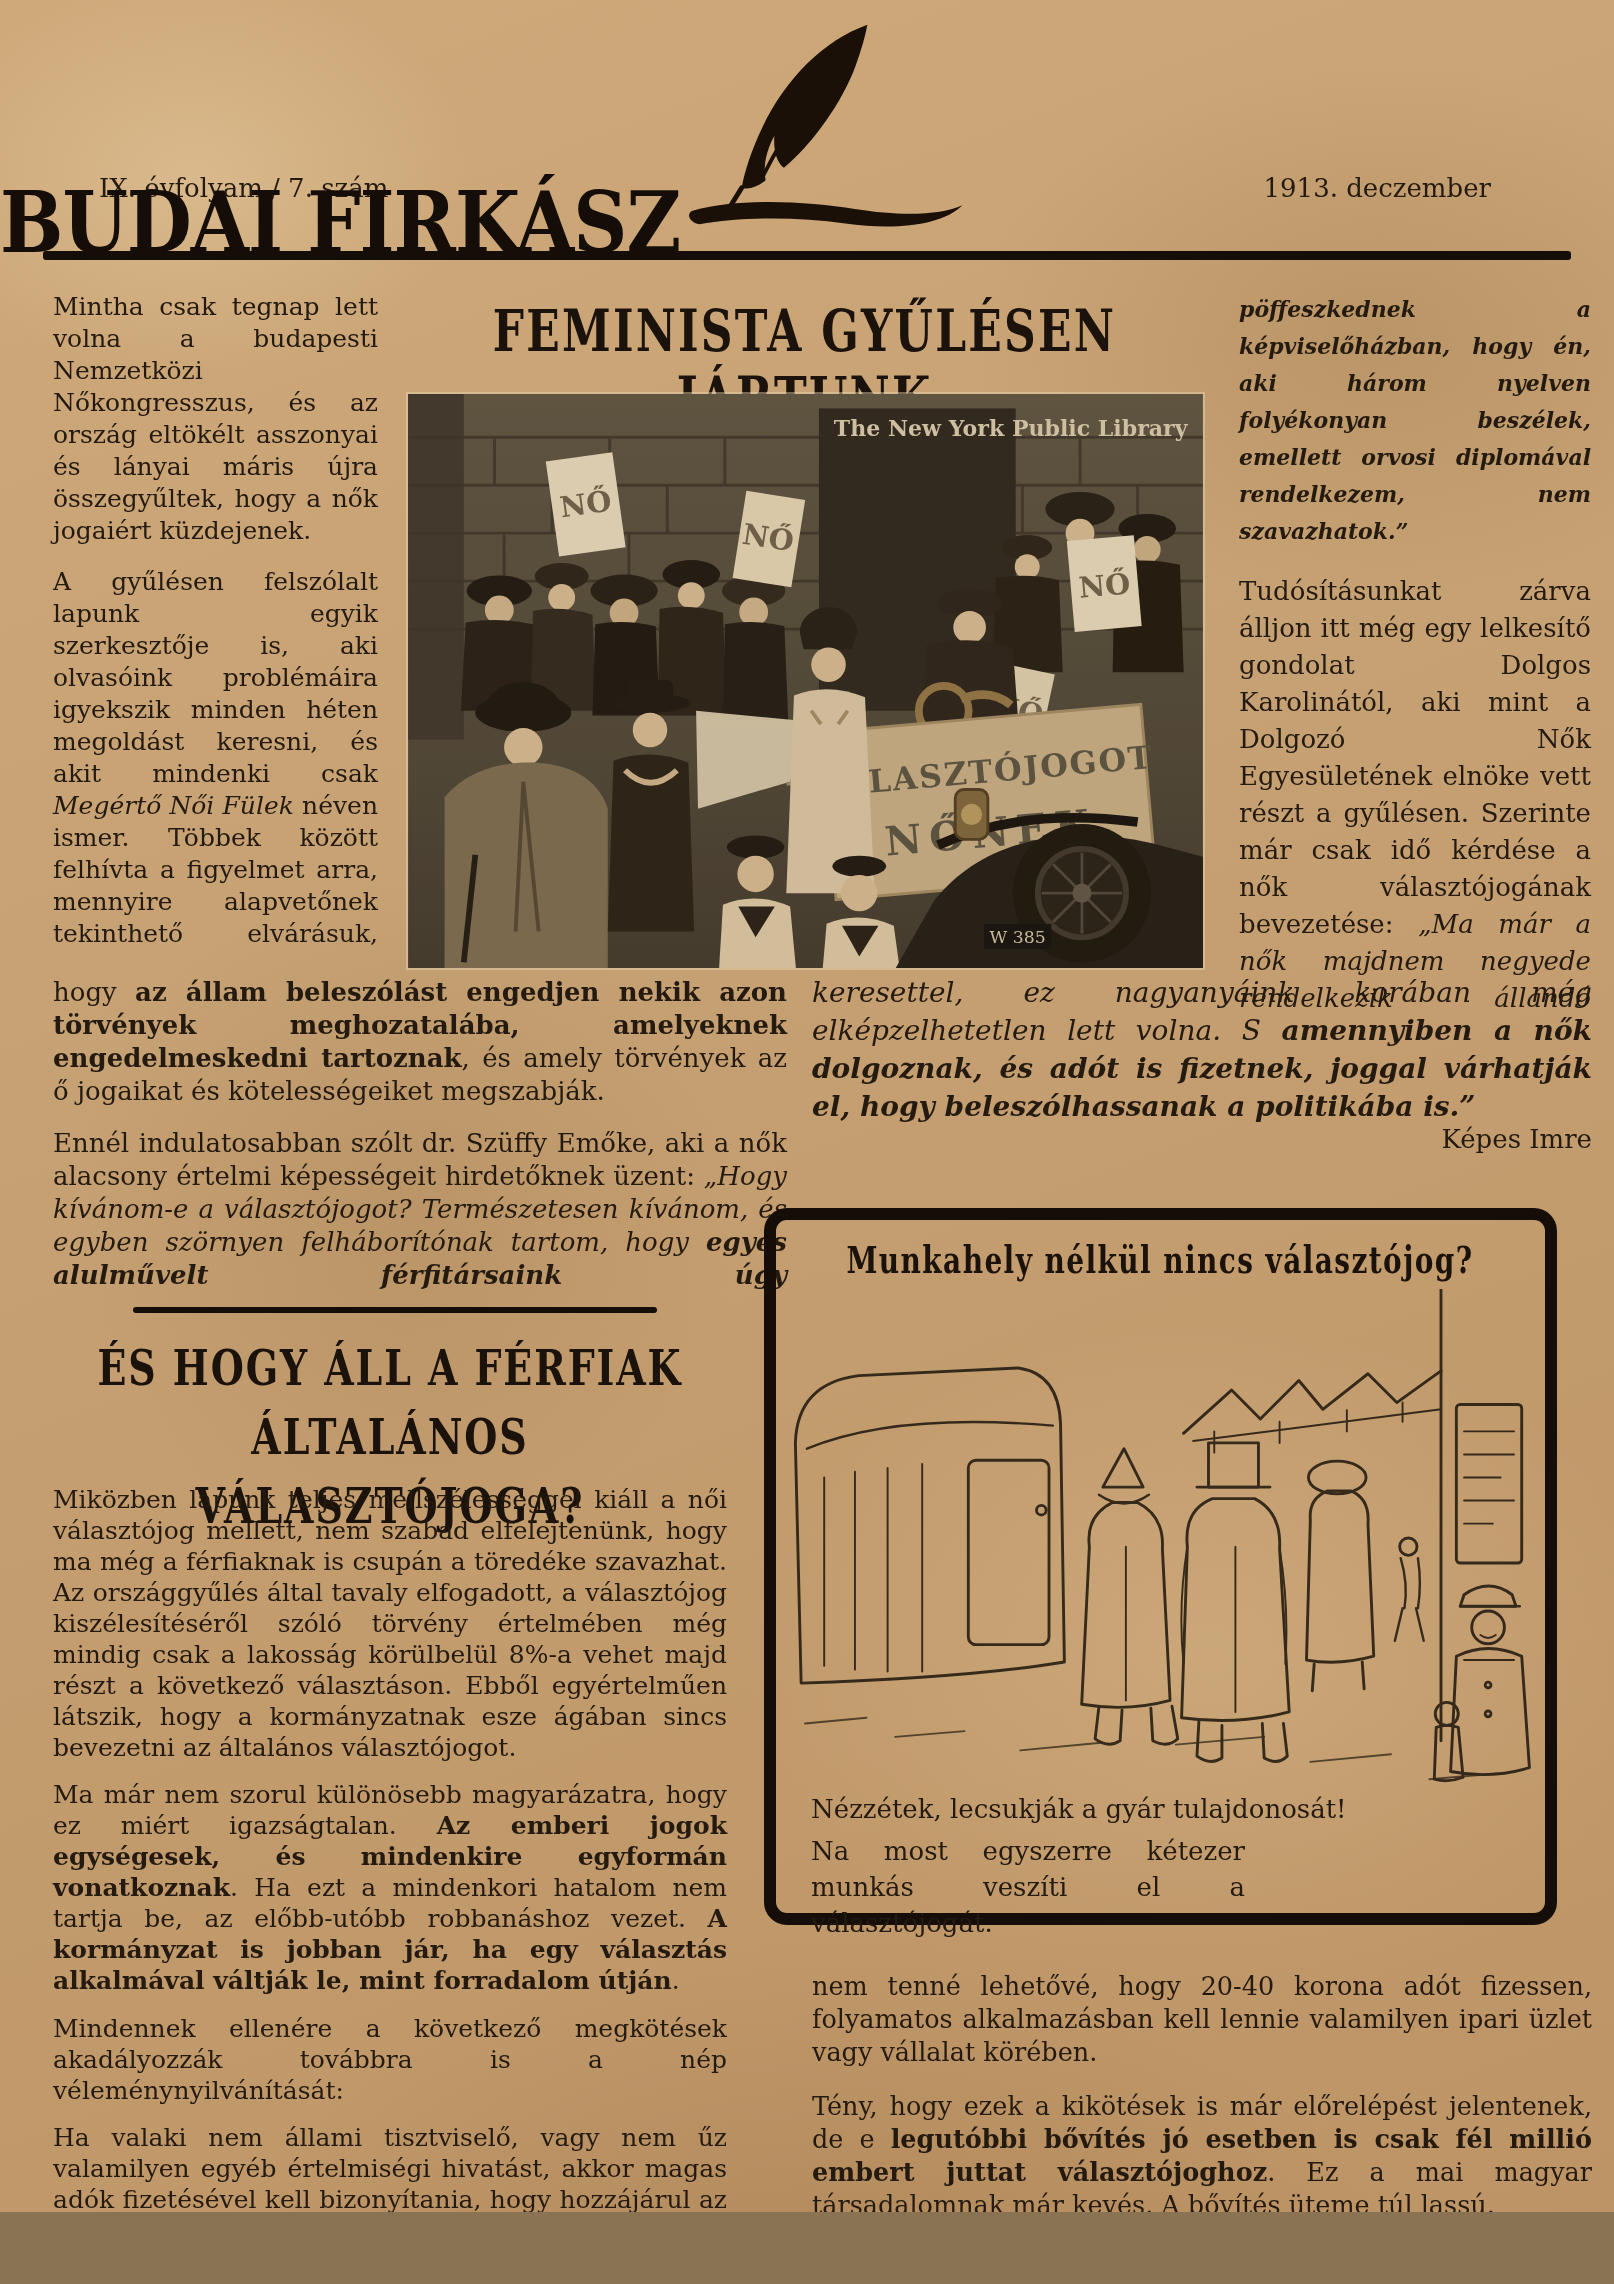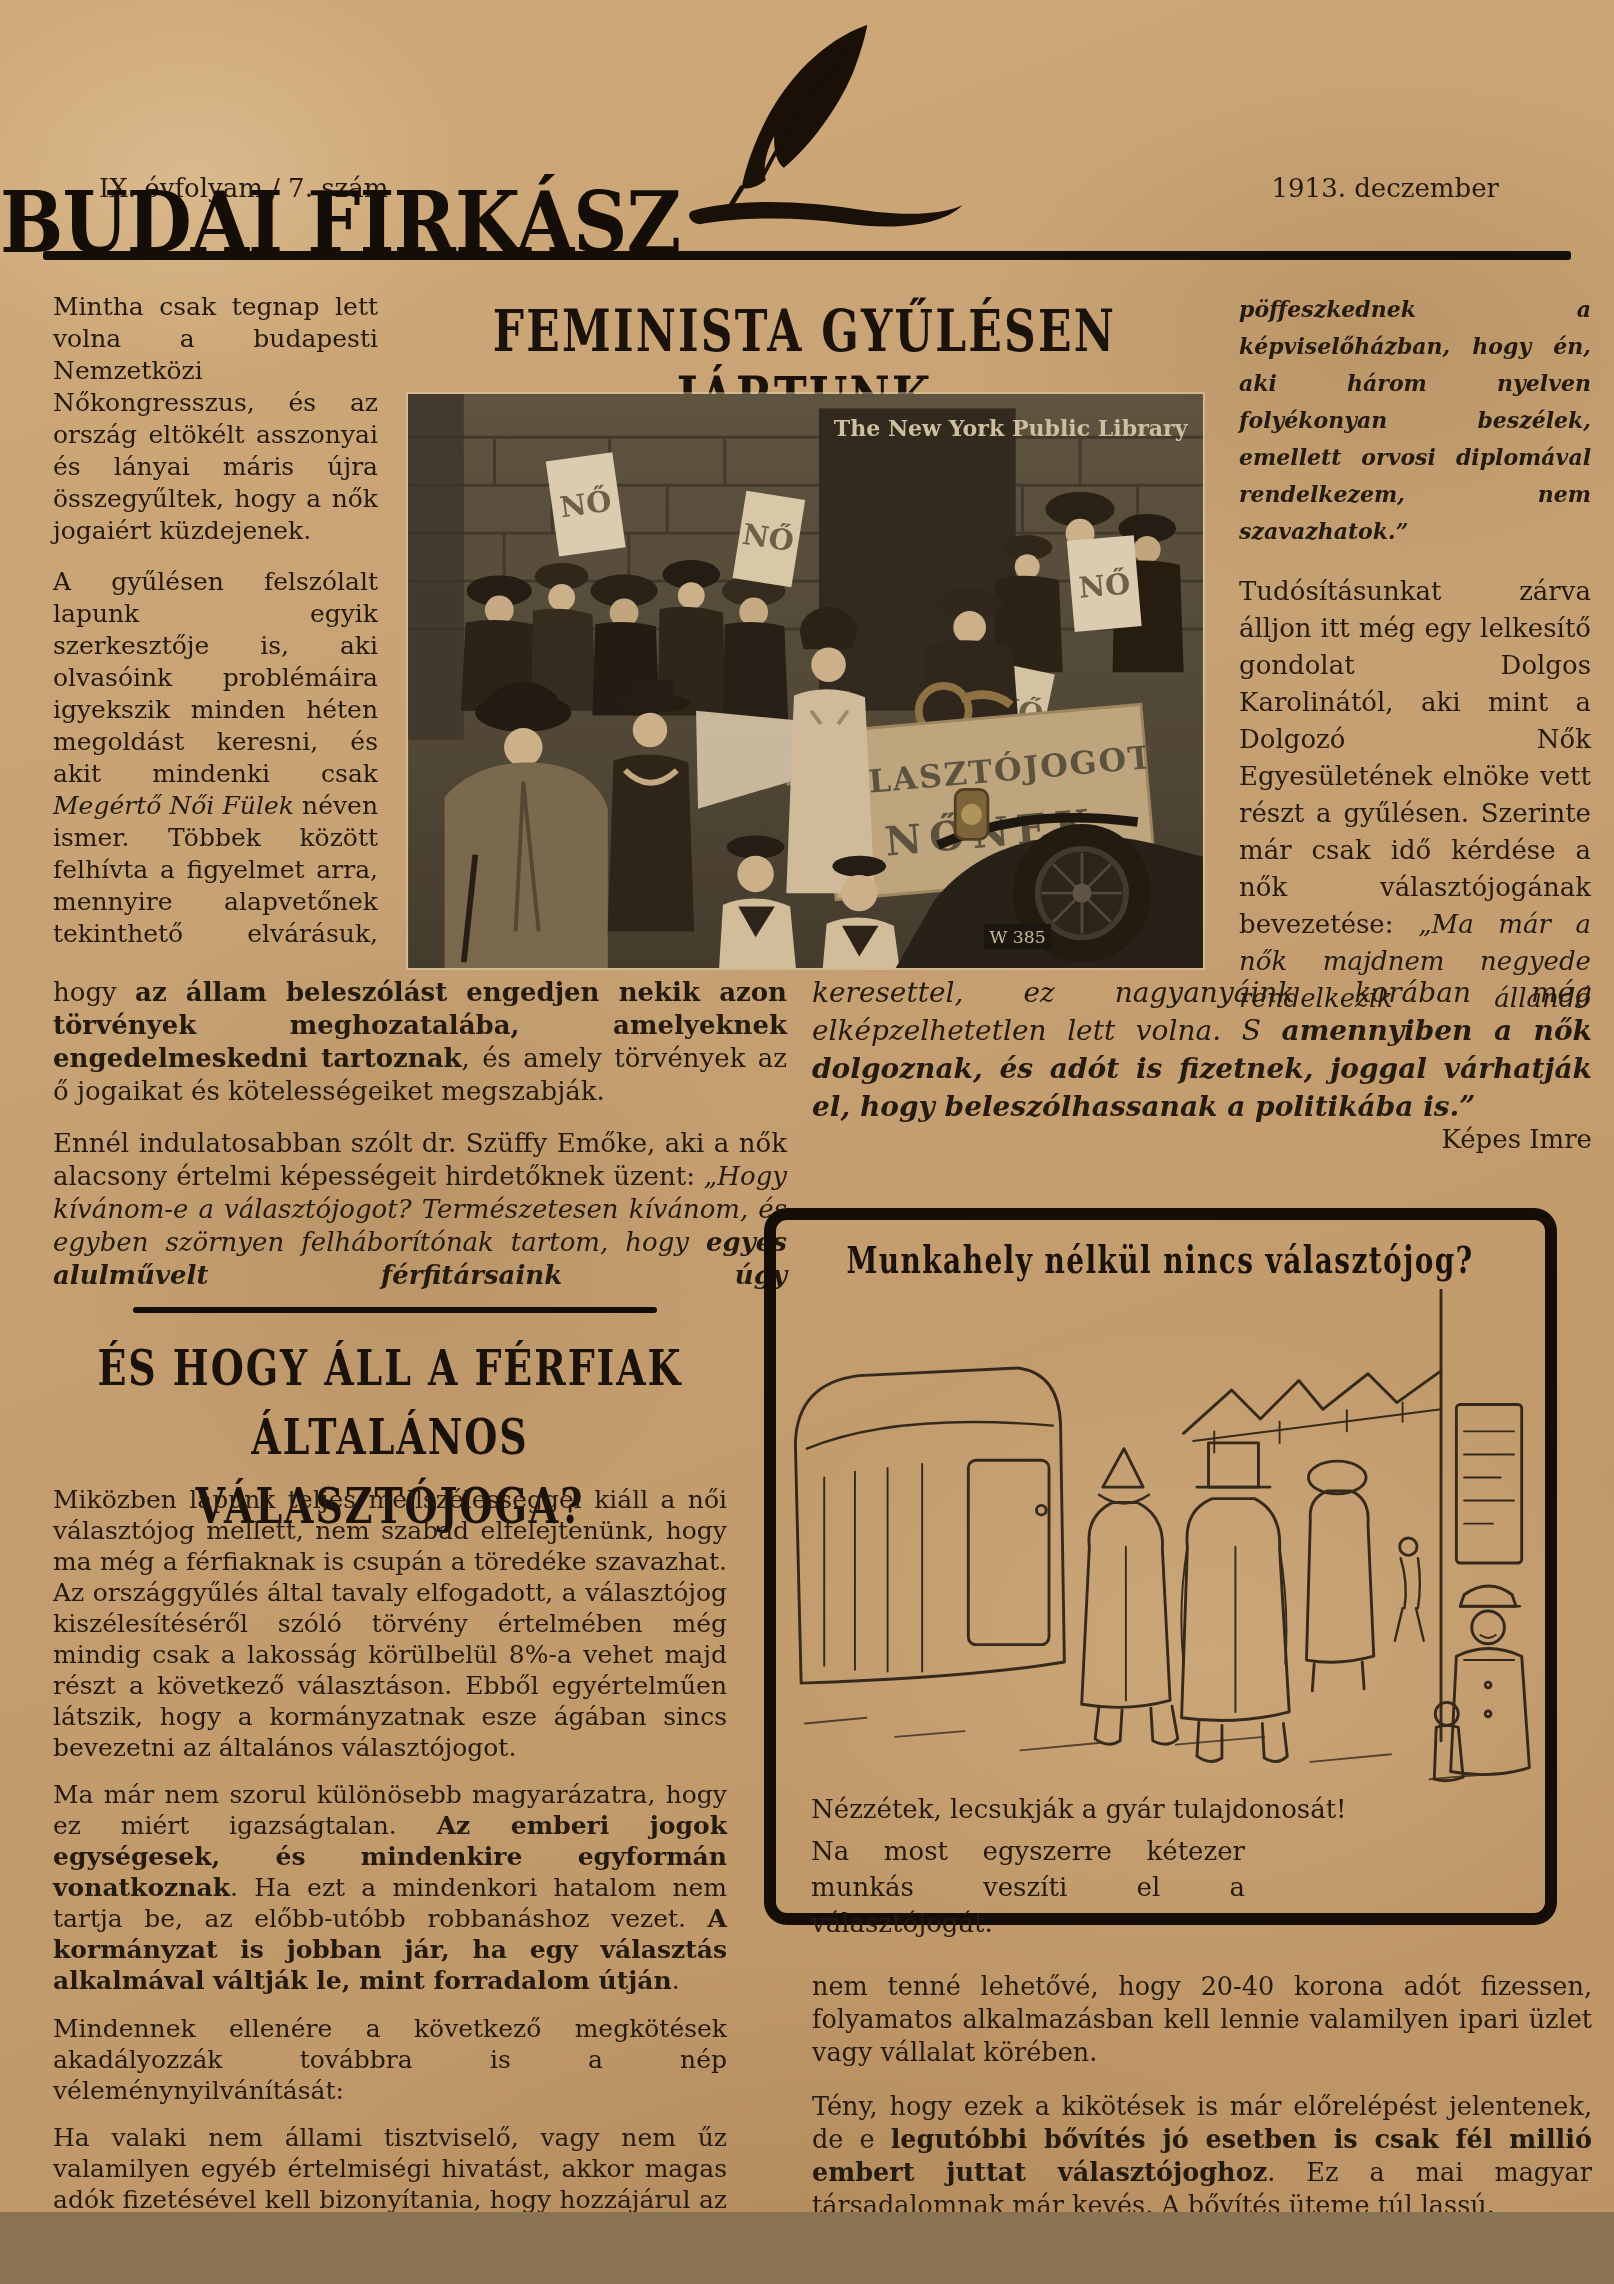--- a/index.html
+++ b/index.html
@@ -16,21 +16,21 @@
       linear-gradient(160deg,#cfa97a 0%,#c6a173 40%,#bd9465 100%);
   }
   .abs{position:absolute;}
   .b{font-weight:700;}
   .i{font-style:italic;}
   .jp{text-align:justify;}
   .jall{text-align:justify;text-align-last:justify;}
   .right{text-align:right;}
 
   #issue{left:99px;top:173px;font-size:26px;}
-  #date{right:116px;top:173px;font-size:26px;text-align:center;}
+  #date{right:124px;top:173px;font-size:26px;text-align:center;}
   #quill{left:663px;top:13.4px;width:307px;height:226px;}
   #title-wrap{left:0;top:179px;width:1615px;text-align:left;}
   #title{display:inline-block;font-size:75px;font-weight:700;letter-spacing:-1px;
          transform:scaleY(1.12);transform-origin:center;color:#150d07;}
   #rule{left:43px;top:251px;width:1528px;height:8.6px;background:#150d07;border-radius:2.9px;}
 
   #headline1{left:403px;top:298px;width:803px;text-align:center;}
   .slab{font-weight:700;color:#1b130b;letter-spacing:.05em;
         display:inline-block;transform:scaleY(1.3);transform-origin:center top;}
   #headline1 .slab{font-size:44px;}

